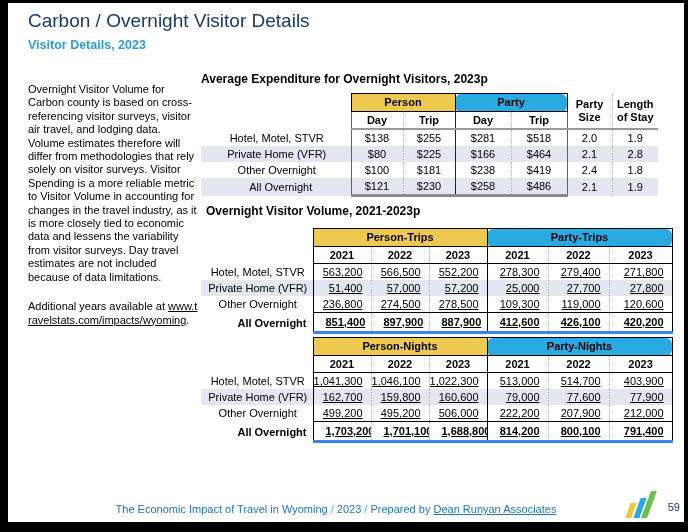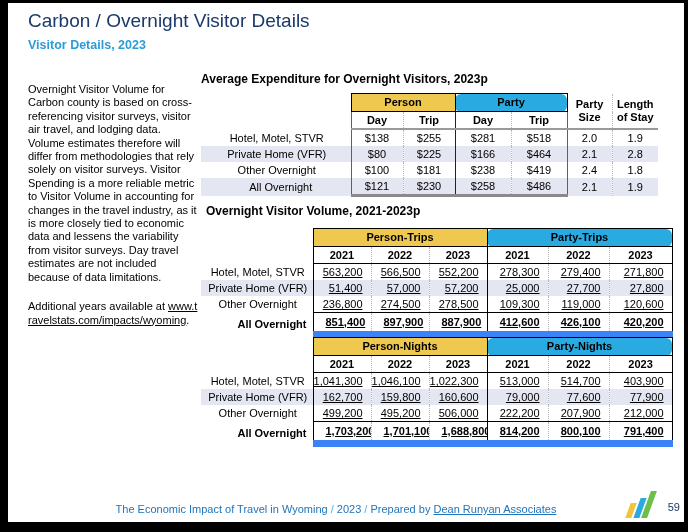--- a/index.html
+++ b/index.html
@@ -52,21 +52,21 @@
   #trips-table{top:225px;}
   #nights-table{top:334px;}
   .vol-table tr.years th{font-weight:bold;text-align:center;border-bottom:1px solid #000;border-left:1px dotted #b8b8b8;}
   .vol-table tr.years th:nth-child(1),
   .vol-table tr.years th:nth-child(4){border-left:1px solid #000;}
   .vol-table tr.years th:last-child{border-right:1px solid #000;}
   .vol-table tbody td{text-align:right;padding-right:8px;border-left:1px dotted #b8b8b8;text-decoration:underline;}
   .vol-table tbody td:nth-child(2),
   .vol-table tbody td:nth-child(5){border-left:1px solid #000;}
   .vol-table tbody td:last-child{border-right:1px solid #000;}
-  .vol-table tbody tr:last-child td{border-top:1px solid #000;border-bottom:7px solid #3b82f6;height:18px;line-height:18px;padding-left:12px;}
+  .vol-table tbody tr:last-child td{border-top:1px solid #000;border-bottom:3px solid #3b82f6;height:18px;line-height:18px;padding-left:12px;}
   .vol-table tbody tr.bold th.row-label{text-align:right;padding-right:6px;}
 
   
   .footer{position:absolute;left:60px;right:80px;bottom:7px;text-align:center;font-size:11px;color:var(--footer-blue);}
   .footer .slash{color:var(--slash-cyan);}
   .footer a{color:var(--footer-blue);text-decoration:underline;cursor:pointer;}
   .logo{position:absolute;right:27px;bottom:4px;width:30px;height:28px;}
   .logo .bar{position:absolute;bottom:0;width:6px;transform:skewX(-20deg);}
   .logo .bar1{left:1px;height:15px;background:var(--logo-yellow);}
   .logo .bar2{left:10px;height:20px;background:var(--logo-blue);}

